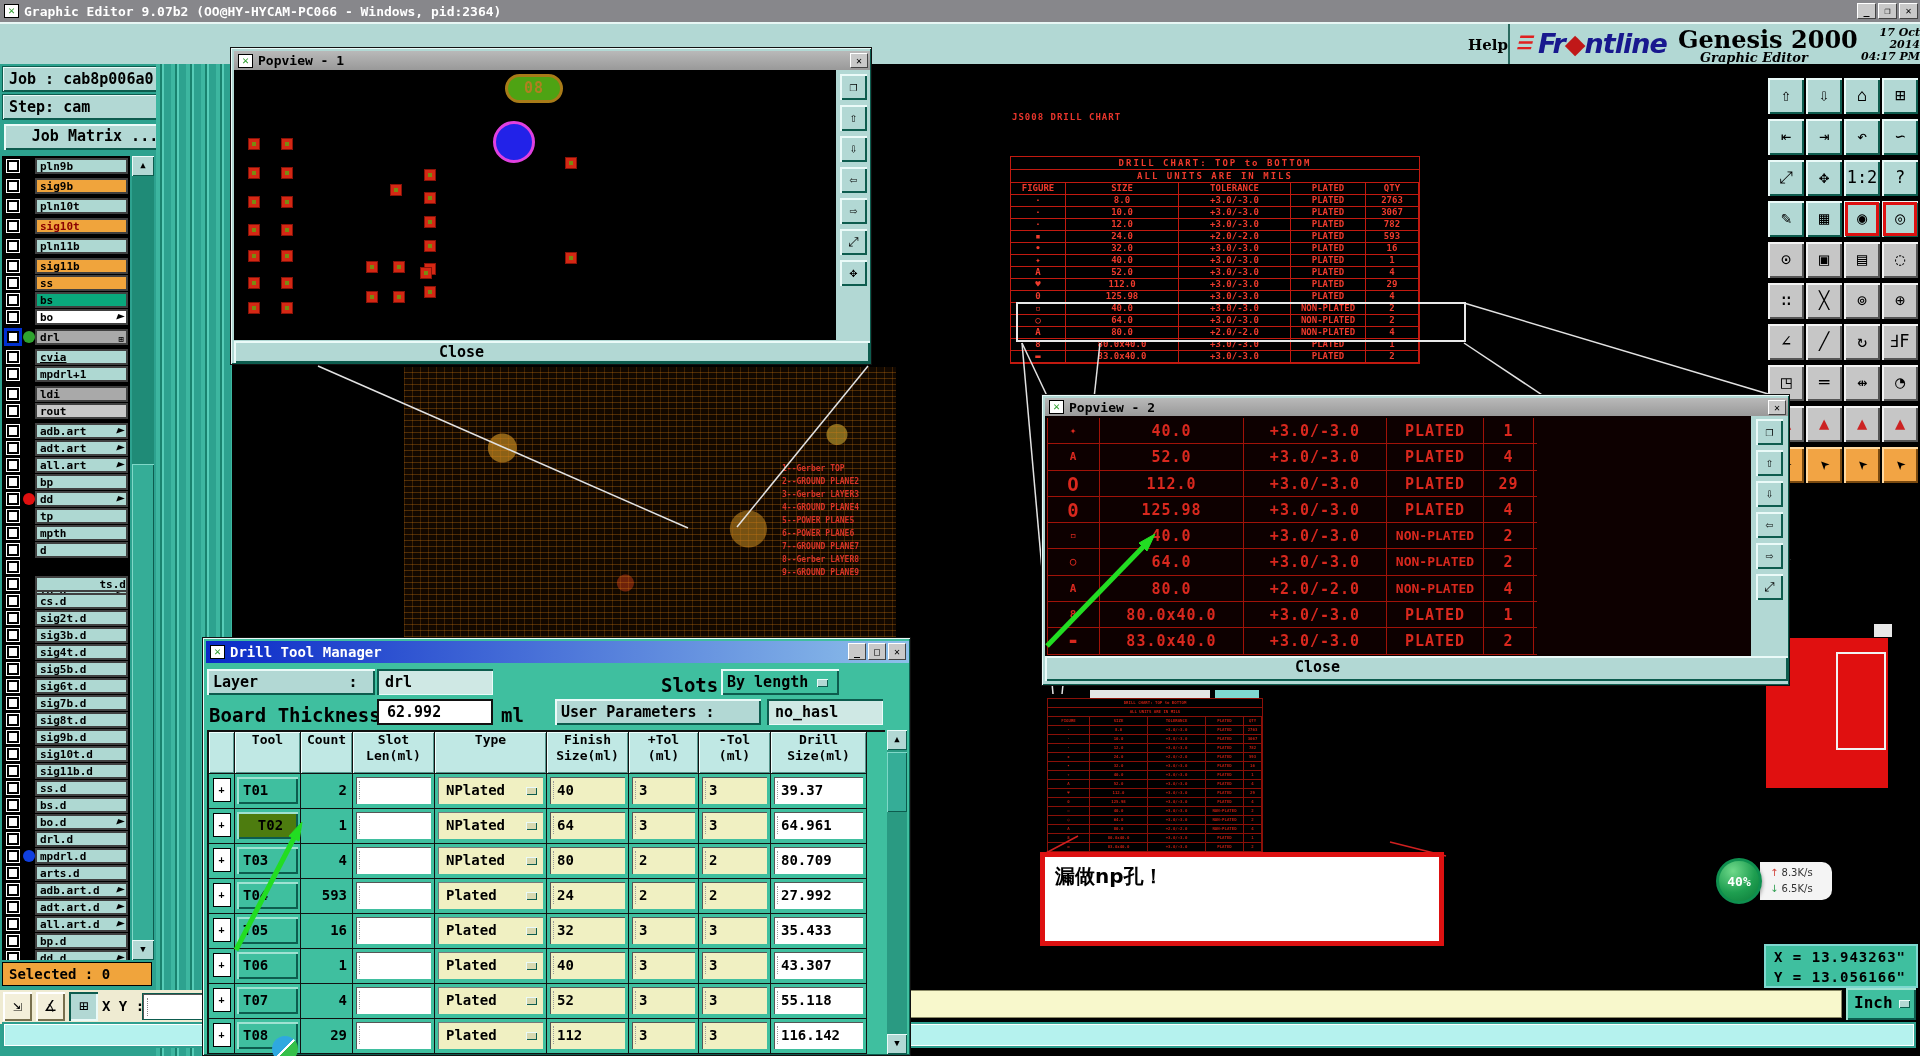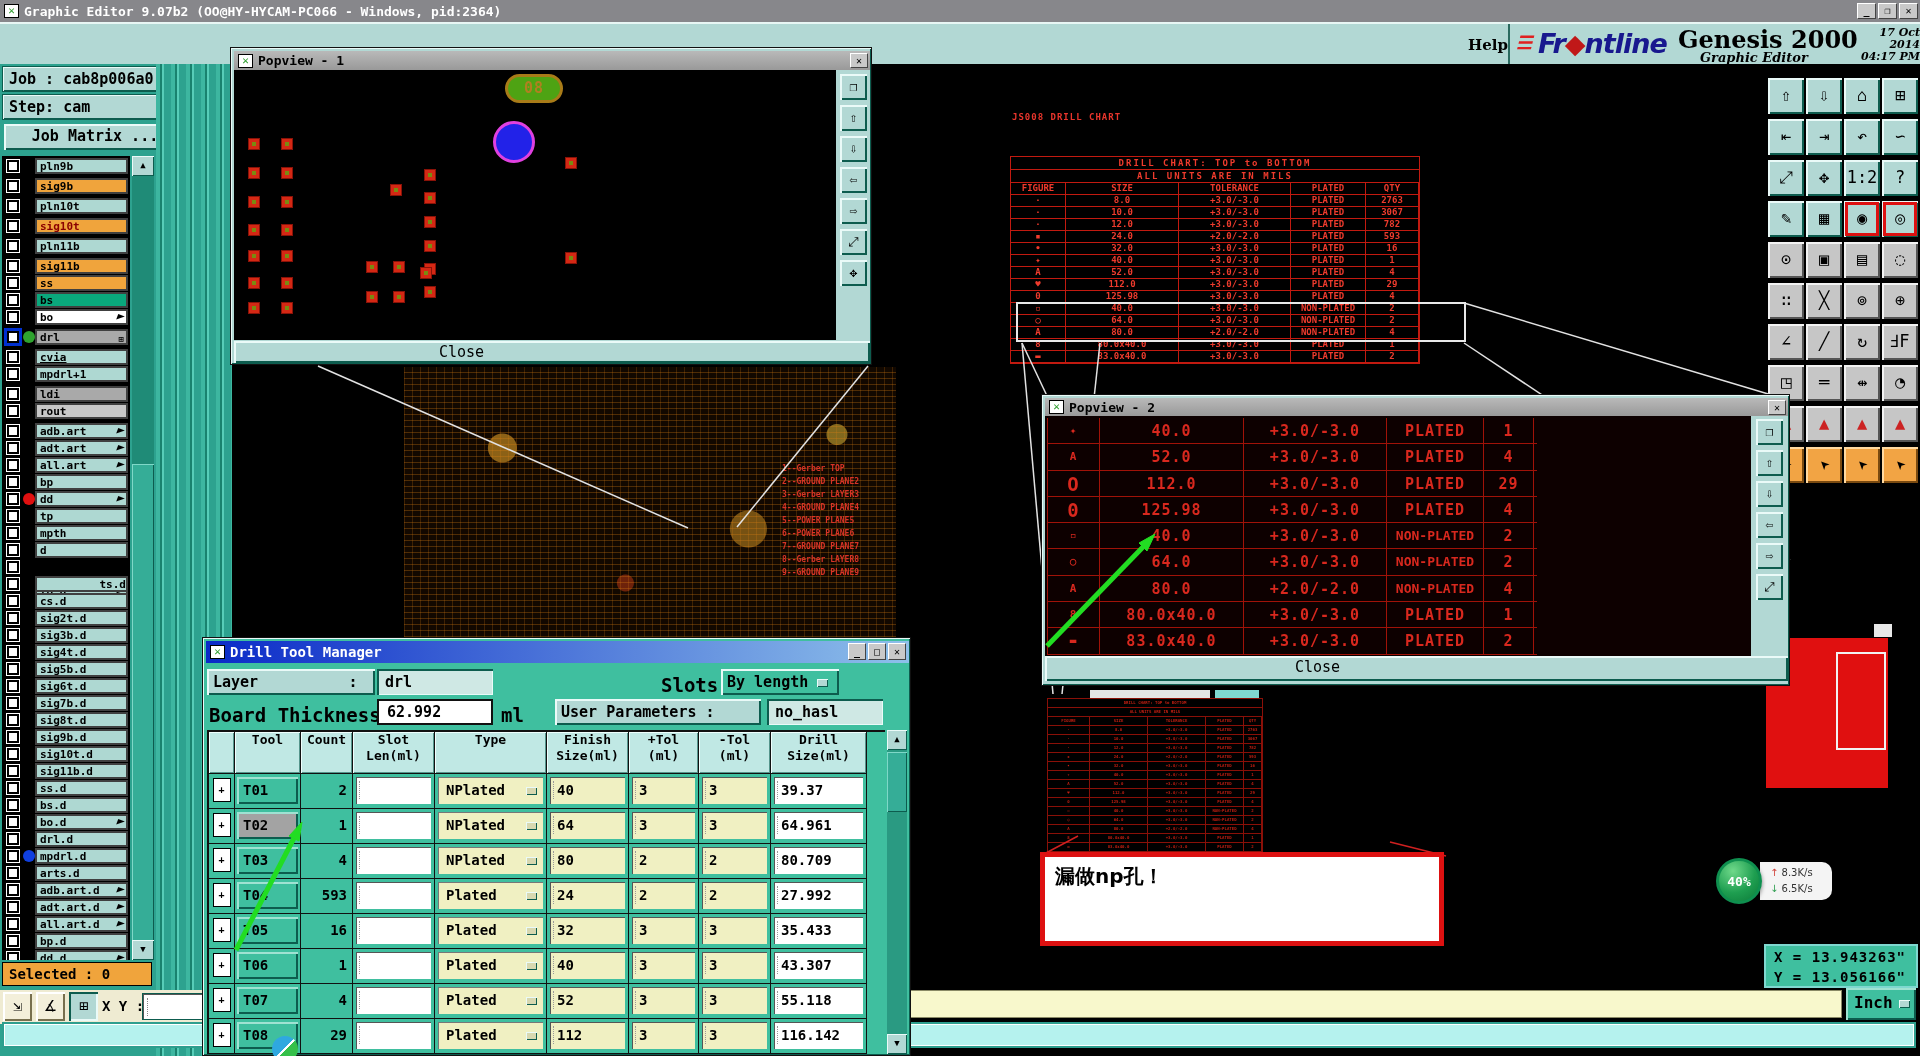--- a/index.html
+++ b/index.html
@@ -113,21 +113,21 @@
 
   
   .win { position:absolute; background:#b2d8d4; border:1px solid #111;
          box-shadow:inset 1px 1px 0 #eafaf8, inset -1px -1px 0 #0d5c4e; }
   .ptitle { position:absolute; left:3px; top:3px; height:19px; background:linear-gradient(#b9b9b9,#999);
             display:flex; align-items:center; color:#000; font-size:13px; font-weight:bold; }
   .pclose { position:absolute; right:2px; top:2px; width:18px; height:15px; background:#c9c9c9;
             border:1px solid #fff; border-right-color:#444; border-bottom-color:#444;
             font-size:10px; line-height:13px; text-align:center; font-weight:bold; color:#000; }
   .pvclosebar { position:absolute; left:3px; height:22px; background:#b2d8d4;
-                box-shadow:inset 2px 2px 0 #eafaf8, inset -2px -2px 0 #0d5c4e; font-size:15px; font-weight:normal; }
+                box-shadow:inset 2px 2px 0 #eafaf8, inset -2px -2px 0 #0d5c4e; font-size:15px; font-weight:bold; }
   .pvclosebar span { position:absolute; top:2px; }
   .pvside { position:absolute; display:flex; flex-direction:column; gap:5px; padding-top:2px; align-items:center; }
   .pvbtn { width:27px; height:26px; background:#b2d8d4; color:#000; font-size:13px; text-align:center; line-height:25px;
            box-shadow:inset 2px 2px 0 #eafaf8, inset -2px -2px 0 #0d5c4e; }
 
   
   .pv1 { left:230px; top:47px; width:642px; height:318px; z-index:20; }
   .pv1canvas { position:absolute; left:3px; top:22px; width:602px; height:270px; background:#000; overflow:hidden; }
   .pv1side { left:606px; top:24px; width:33px; height:268px; }
   .pv1 .pvclosebar { top:293px; width:636px; }
@@ -174,21 +174,21 @@
   .drow { display:grid; grid-template-columns:26px 66px 52px 82px 112px 82px 70px 72px 96px; }
   .dcell { border-right:1px solid #111; border-bottom:1px solid #111; position:relative; overflow:hidden; }
   .dhead .dcell { height:42px; background:#c0e8e4; color:#000; font-size:13px; font-weight:bold;
                   text-align:center; white-space:pre-line; line-height:16px; 
                   box-shadow:inset 1px 1px 0 #eefffd, inset -1px -1px 0 #55958c; }
   .dbody .dcell { height:35px; background:#3fbf9f; }
   .cicon { margin:4px auto; width:18px; height:24px; background:#fff; border:1px solid #000; font-size:10px;
            text-align:center; line-height:22px; font-weight:bold; }
   .ctool { margin:3px 2px; height:27px; background:#3fbf9f; color:#000; font-size:14px; font-weight:bold;
            line-height:26px; padding-left:6px; box-shadow:inset 2px 2px 0 #9fe2d2, inset -2px -2px 0 #0d5c4e; }
-  .ctool.hl { background:#a3a3a3; }
+  .ctool.hl { background:#4d7c0f;text-align:center; }
   .ccount { color:#000; font-size:14px; font-weight:bold; line-height:33px; text-align:right; padding-right:5px; }
   .cinput { margin:3px 3px; height:27px; background:#fff; box-shadow:inset 1px 1px 0 #555;
             font-size:14px; font-weight:bold; line-height:26px; padding-left:7px; position:relative; }
   .cinput:before { content:""; position:absolute; left:3px; top:4px; height:18px; border-left:1px dotted #999; }
   .cinput.yellow { background:#f0f0c2; }
   .ctype { margin:3px 3px; height:27px; background:#f0f0c2; box-shadow:inset 1px 1px 0 #777;
            font-size:14px; font-weight:bold; line-height:26px; padding-left:8px; position:relative; }
   .ctype .ddsq { position:absolute; right:6px; top:10px; background:#d8d8b0; }
   #dtmscroll { position:absolute; left:684px; top:92px; width:20px; height:324px; background:#2a9a82; }
   #dtmscroll .sarrow { width:20px; }

